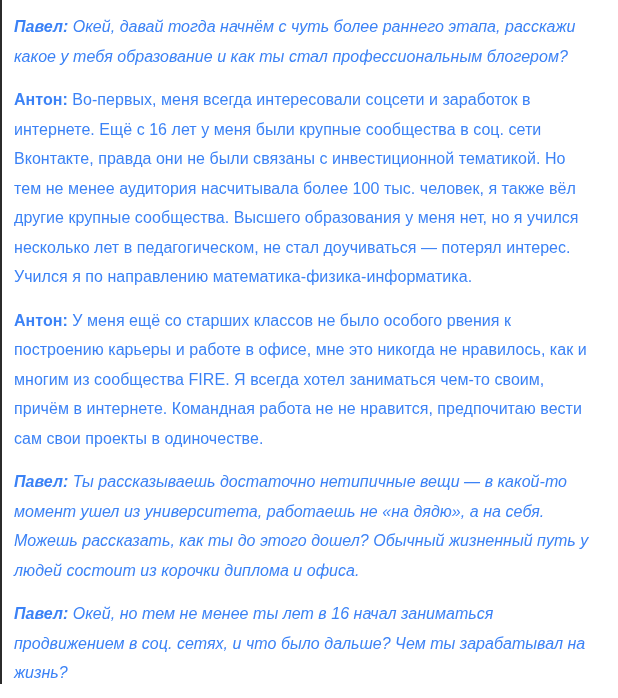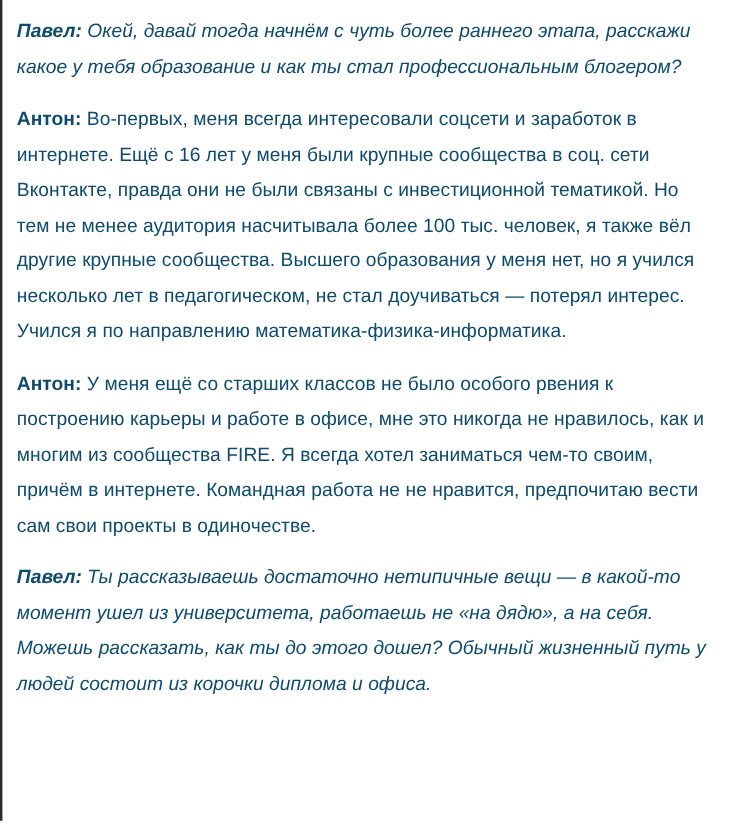--- a/index.html
+++ b/index.html
@@ -30,21 +30,21 @@
     top: 0;
     width: 2px;
     height: 684px;
     background: #2b2b2b;
   }
 
   .qa-block {
     margin: 0 0 14px 0;
     font-size: 16px;
     line-height: 29.5px;
-    color: #0c4a6e;
+    color: #3b82f6;
     letter-spacing: 0.04px;
     text-align: left;
   }
   .qa-block:last-child {
     margin-bottom: 0;
   }
 
   
   .qa-block.question {
     font-style: italic;
@@ -82,14 +82,17 @@
   </p>
 
   <p class="qa-block answer">
     <span class="speaker speaker-label">Антон:</span><span class="body-text"> У меня ещё со старших классов не было особого рвения к построению карьеры и работе в офисе, мне это никогда не нравилось, как и многим из сообщества FIRE. Я всегда хотел заниматься чем-то своим, причём в интернете. Командная работа не не нравится, предпочитаю вести сам свои проекты в одиночестве.</span>
   </p>
 
   <p class="qa-block question">
     <span class="speaker speaker-label">Павел:</span><span class="body-text"> Ты рассказываешь достаточно нетипичные вещи — в какой-то момент ушел из университета, работаешь не «на дядю», а на себя. Можешь рассказать, как ты до этого дошел? Обычный жизненный путь у людей состоит из корочки диплома и офиса.</span>
   </p>
 
+  <p class="qa-block question">
+    <span class="speaker speaker-label">Павел:</span><span class="body-text"> Окей, но тем не менее ты лет в 16 начал заниматься продвижением в соц. сетях, и что было дальше? Чем ты зарабатывал на жизнь?</span>
+  </p>
 
 </article>
 
 </body></html>

